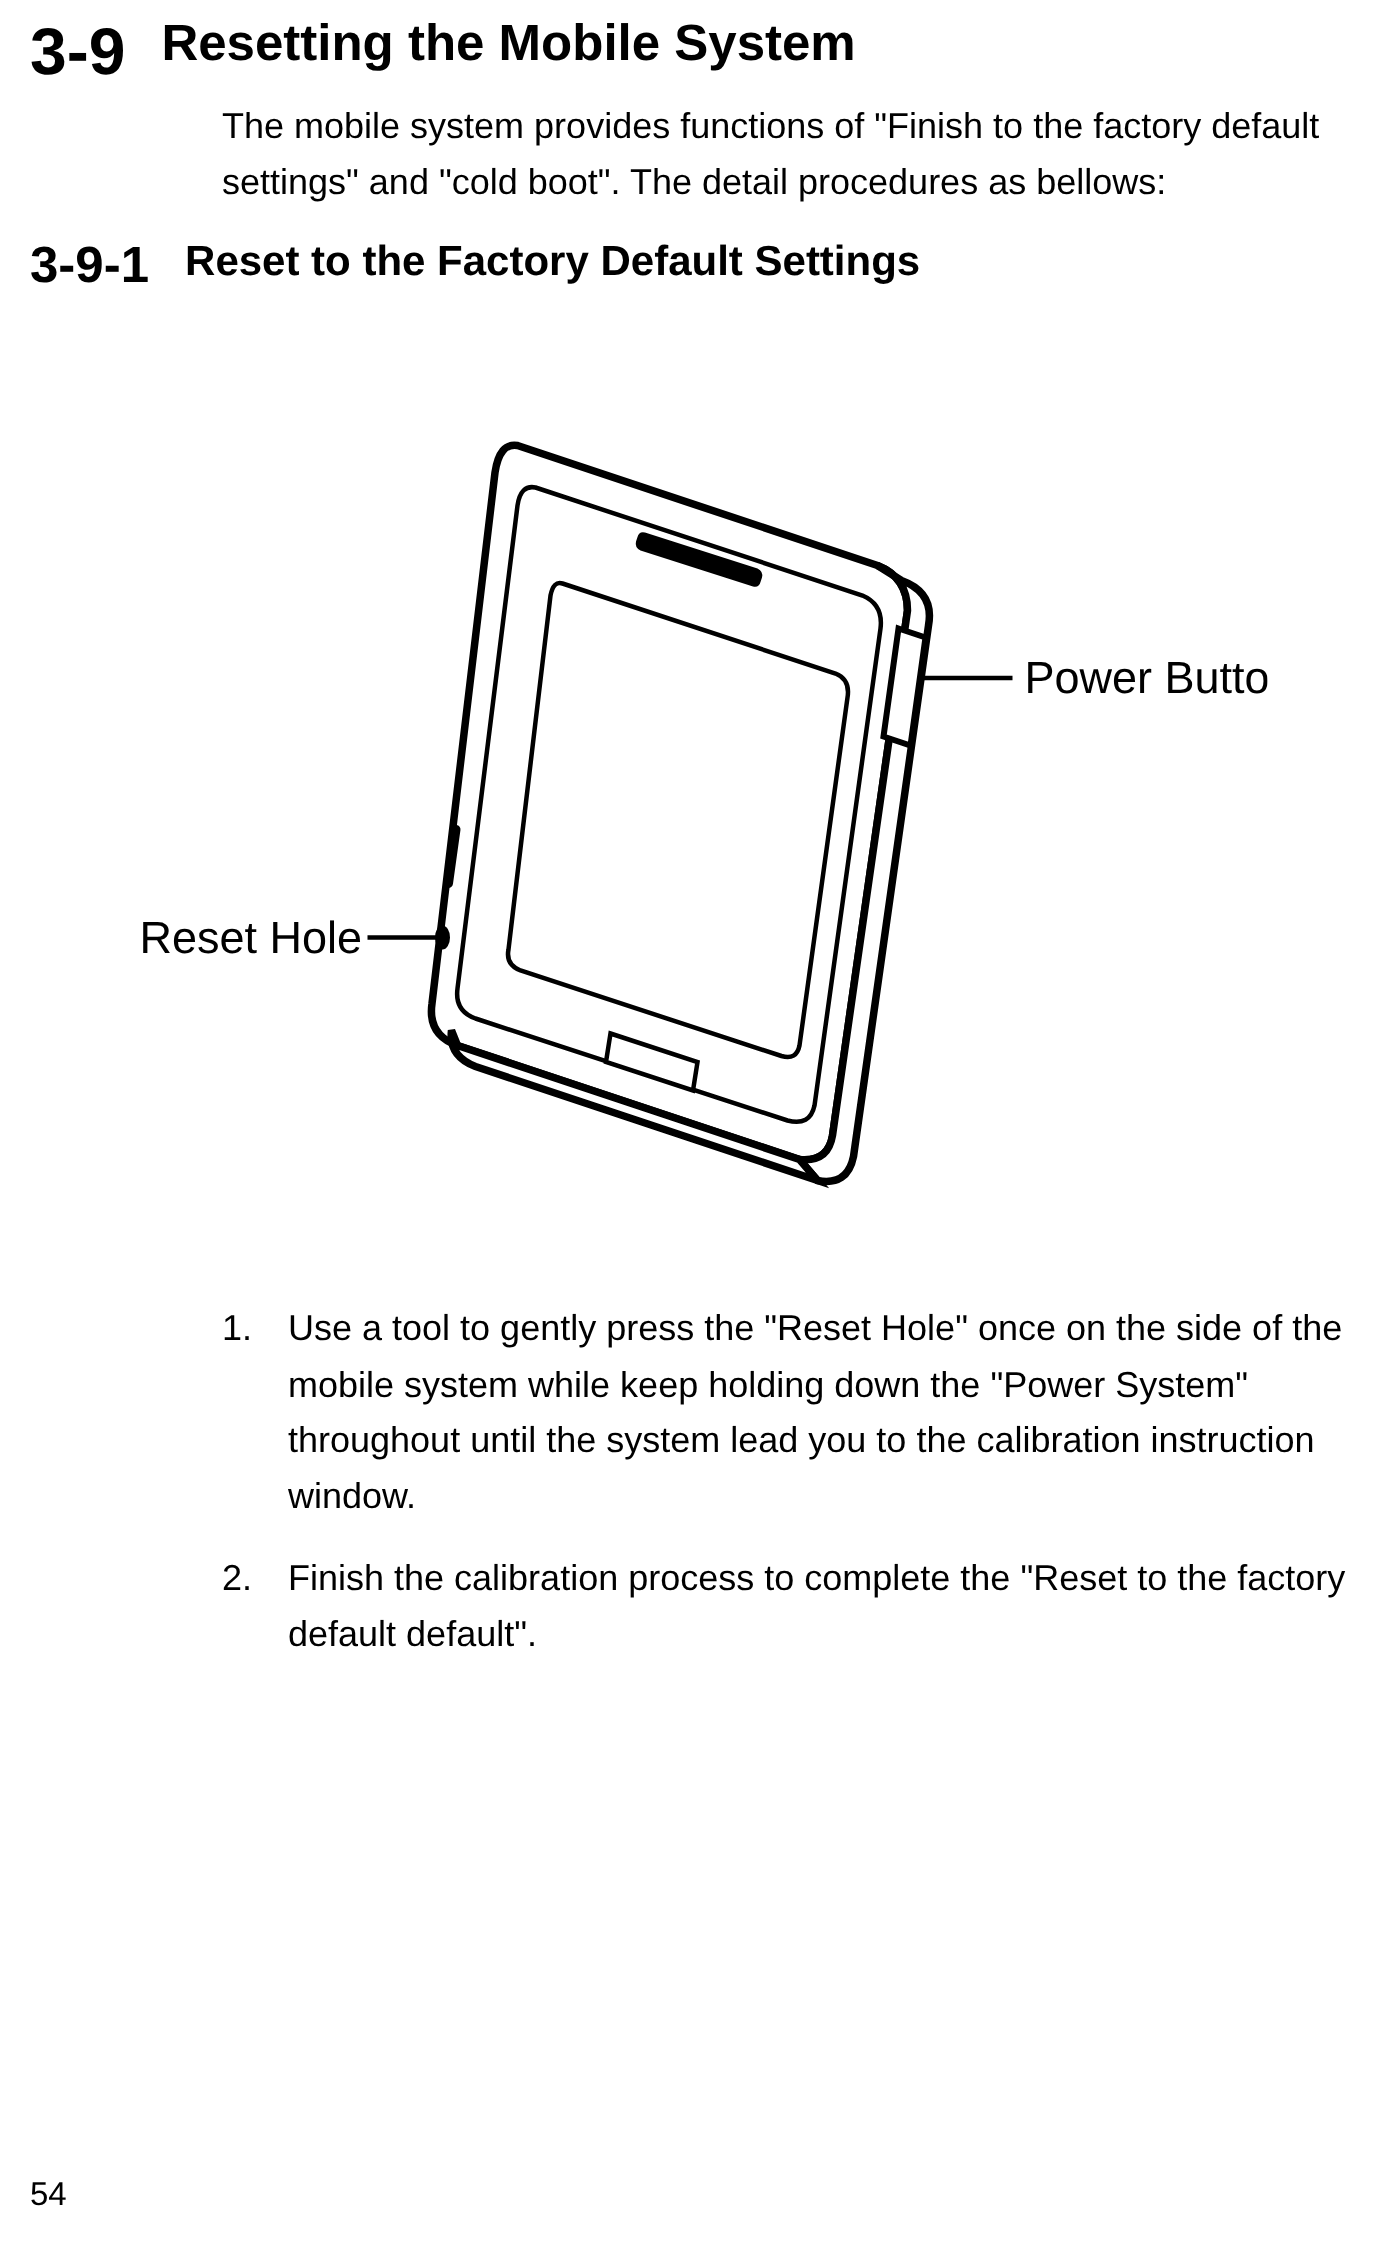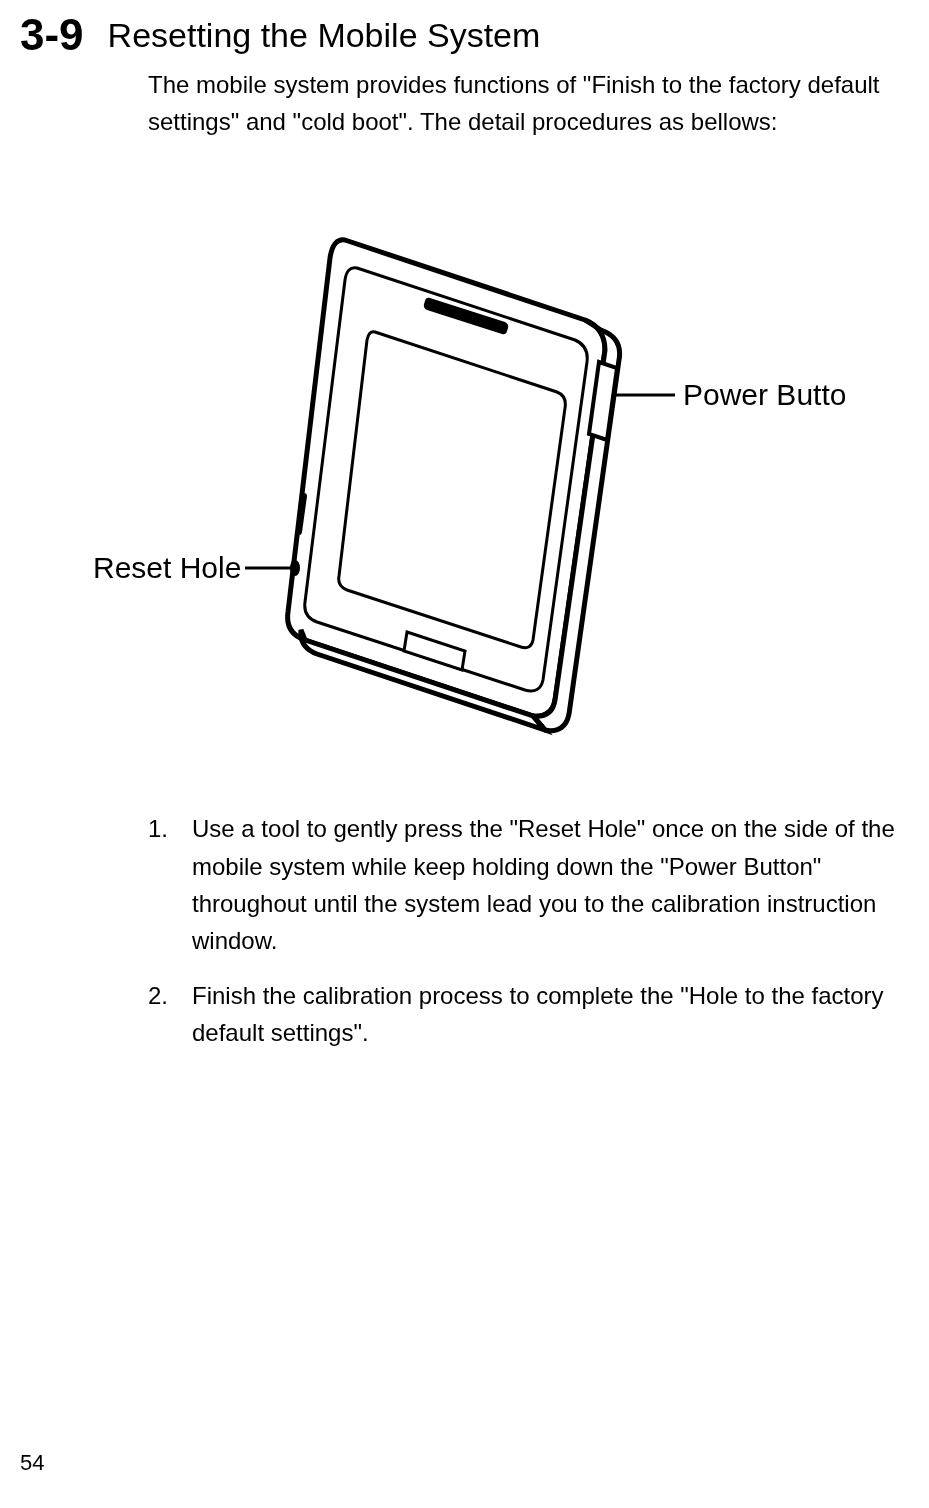--- a/index.html
+++ b/index.html
@@ -10,31 +10,31 @@
     font-family: Arial, Helvetica, sans-serif;
     color: #000;
     position: relative;
     padding: 0;
   }
   .page {
     padding: 10px 20px 0 20px;
   }
   .section-row {
     display: flex;
-    align-items: center;
+    align-items: flex-start;
     gap: 24px;
   }
   .sec-num {
     font-size: 44px;
     font-weight: bold;
     white-space: nowrap;
   }
   .sec-title {
     font-size: 34px;
-    font-weight: normal;
+    font-weight: bold;
   }
   .sub-num {
     font-size: 34px;
     font-weight: bold;
     white-space: nowrap;
   }
   .sub-title {
     font-size: 28px;
     font-weight: bold;
   }
@@ -80,20 +80,24 @@
 
 <div class="page">
 
   <div class="section-row">
     <div class="sec-num">3-9</div>
     <div class="sec-title">Resetting the Mobile System</div>
   </div>
 
   <p class="intro">The mobile system provides functions of "Finish to the factory default settings" and "cold boot". The detail procedures as bellows:</p>
 
+  <div class="section-row">
+    <div class="sub-num">3-9-1</div>
+    <div class="sub-title">Reset to the Factory Default Settings</div>
+  </div>
 
   <div class="figure">
     <svg viewBox="0 0 760 560" width="760" height="560">
       <defs>
         <path id="rr" d="M0,0"></path>
       </defs>
 
       <g stroke="#000" stroke-width="5" fill="#fff">
 
         <path d="M 260 40
@@ -157,23 +161,23 @@
       <text x="598" y="205" font-family="Arial" font-size="30">Power Button</text>
 
       <line x1="208" y1="368" x2="160" y2="368" stroke="#000" stroke-width="3"></line>
       <text x="8" y="378" font-family="Arial" font-size="30">Reset Hole</text>
     </svg>
   </div>
 
   <ul class="ol">
     <li>
       <span class="num">1.</span>
-      <span>Use a tool to gently press the "Reset Hole" once on the side of the mobile system while keep holding down the "Power Button" throughout until the system lead you to the calibration instruction window.</span>
+      <span>Use a tool to gently press the "Reset Hole" once on the side of the mobile system while keep holding down the "Power System" throughout until the system lead you to the calibration instruction window.</span>
     </li>
     <li>
       <span class="num">2.</span>
-      <span>Finish the calibration process to complete the "Hole to the factory default settings".</span>
+      <span>Finish the calibration process to complete the "Reset to the factory default default".</span>
     </li>
   </ul>
 
 </div>
 
 <div class="page-num">54</div>
 
 </body></html>

